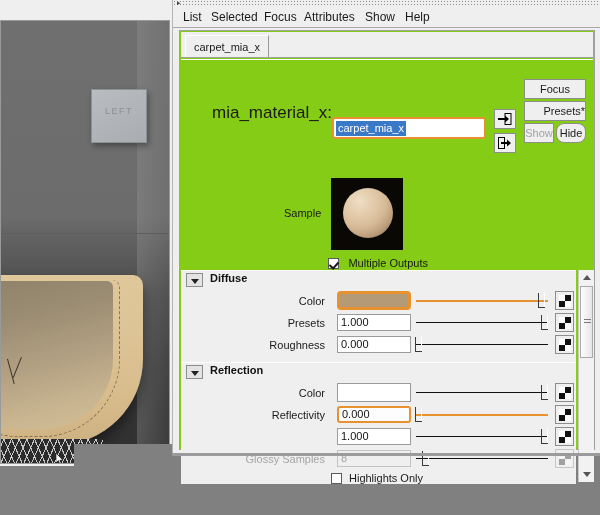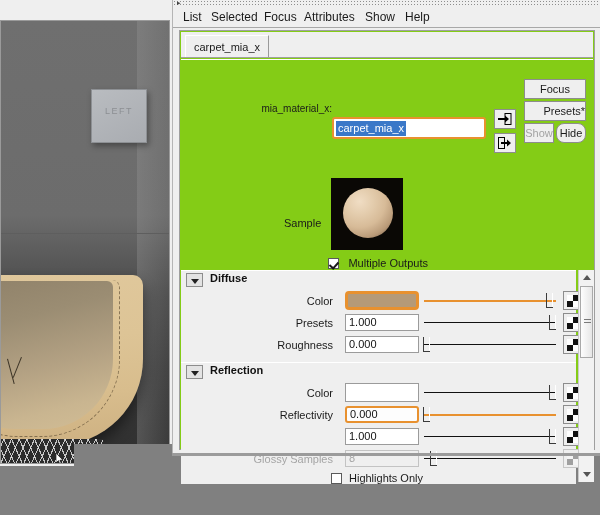--- a/index.html
+++ b/index.html
@@ -66,21 +66,21 @@
   
   .tabstrip{position:absolute;left:1px;top:1px;width:412px;height:26px;background:#efefef;}
   .tab{position:absolute;left:4px;top:3px;height:22px;line-height:22px;padding:0 8px;
       font-size:11px;color:#1a1a1a;background:#efefef;
       border-left:1px solid #ffffff;border-top:1px solid #ffffff;border-right:1px solid #9a9a9a;}
   .tab-underline{position:absolute;left:1px;top:26px;width:412px;height:1px;background:#a0a0a0;}
   .tab-underline2{position:absolute;left:1px;top:28px;width:412px;height:1px;background:#ffffff;}
 
   
   .namerow{position:absolute;left:0;top:60px;width:414px;height:44px;}
-  .name-label{position:absolute;right:0;top:12px;font-size:10px;color:#1a1a1a;}
+  .name-label{position:absolute;right:0;top:12px;font-size:17px;color:#1a1a1a;}
   .namefield{position:absolute;left:152px;top:26px;width:154px;height:22px;
       background:#ffffff;border:2px solid #e8912f;border-radius:3px;box-sizing:border-box;}
   .namefield .sel{position:absolute;left:2px;top:2px;height:15px;line-height:15px;
       background:#3a78c8;color:#ffffff;font-size:11px;padding:0 2px;}
 
   .arrowbtn{position:absolute;width:22px;height:20px;background:#efefef;
       border:1px solid #8d8d8d;box-sizing:border-box;}
   .arrowbtn svg{position:absolute;left:3px;top:3px;}
 
   .sidebtn{position:absolute;width:58px;height:20px;background:#efefef;
@@ -108,21 +108,21 @@
   .scrollarea{position:absolute;left:1px;top:239px;width:412px;height:214px;overflow:hidden;}
   .section{position:absolute;left:0;width:395px;background:#efefef;text-decoration:underline;}
   .sec-head{position:absolute;left:0;top:0;width:395px;height:18px;
       border-top:1px solid #ffffff;}
   .twisty{position:absolute;left:5px;top:2px;width:17px;height:14px;background:#e3e3e3;
       border:1px solid #8d8d8d;box-sizing:border-box;}
   .twisty:after{content:"";position:absolute;left:4px;top:5px;border-left:4px solid transparent;
       border-right:4px solid transparent;border-top:5px solid #222;}
   .sec-title{position:absolute;left:29px;top:1px;font-size:11px;font-weight:bold;color:#111;}
 
-  .attrow{position:absolute;left:12px;height:18px;width:395px;}
+  .attrow{position:absolute;left:4px;height:18px;width:395px;}
   .attr-label{position:absolute;width:140px;text-align:right;top:3px;font-size:11px;color:#1a1a1a;}
   .attr-label.dim{color:#a5a5a5;}
   .field{position:absolute;left:152px;top:0;width:74px;height:17px;background:#ffffff;
       border:1px solid #9b9b9b;box-sizing:border-box;font-size:11px;color:#111;
       line-height:15px;padding-left:3px;}
   .field.dim{background:#efefef;color:#a5a5a5;border-color:#c3c3c3;}
   .field.focus{border:2px solid #e8912f;border-radius:3px;background:#fdfdfd;line-height:13px;}
   .swatch{position:absolute;left:152px;top:-1px;width:74px;height:19px;box-sizing:border-box;
       border:1px solid #9b9b9b;}
   .swatch.focus{border:3px solid #e8912f;border-radius:4px;}
@@ -237,21 +237,21 @@
             <path d="M3,5 L3,7 L9,7 L9,9.5 L13,6 L9,2.5 L9,5 Z" fill="#000"></path>
           </svg>
         </div>
       </div>
 
       <div class="sidebtn" style="left:344px;top:48px;width:62px;">Focus</div>
       <div class="sidebtn" style="left:344px;top:70px;width:62px;text-align:right;">Presets*</div>
       <div class="sidebtn disabled" style="left:344px;top:92px;width:30px;">Show</div>
       <div class="sidebtn" style="left:376px;top:92px;width:30px;border-radius:8px;">Hide</div>
 
-      <div class="sample-label" style="left:104px;top:186px;">Sample</div>
+      <div class="sample-label" style="left:104px;top:176px;">Sample</div>
       <div class="sample-swatch">
         <div class="sample-sphere"></div>
       </div>
 
       <div class="multiout">
         <div class="mo-inner">
           <span class="chk on"></span>
           <span class="mo-text">Multiple Outputs</span>
         </div>
       </div>

